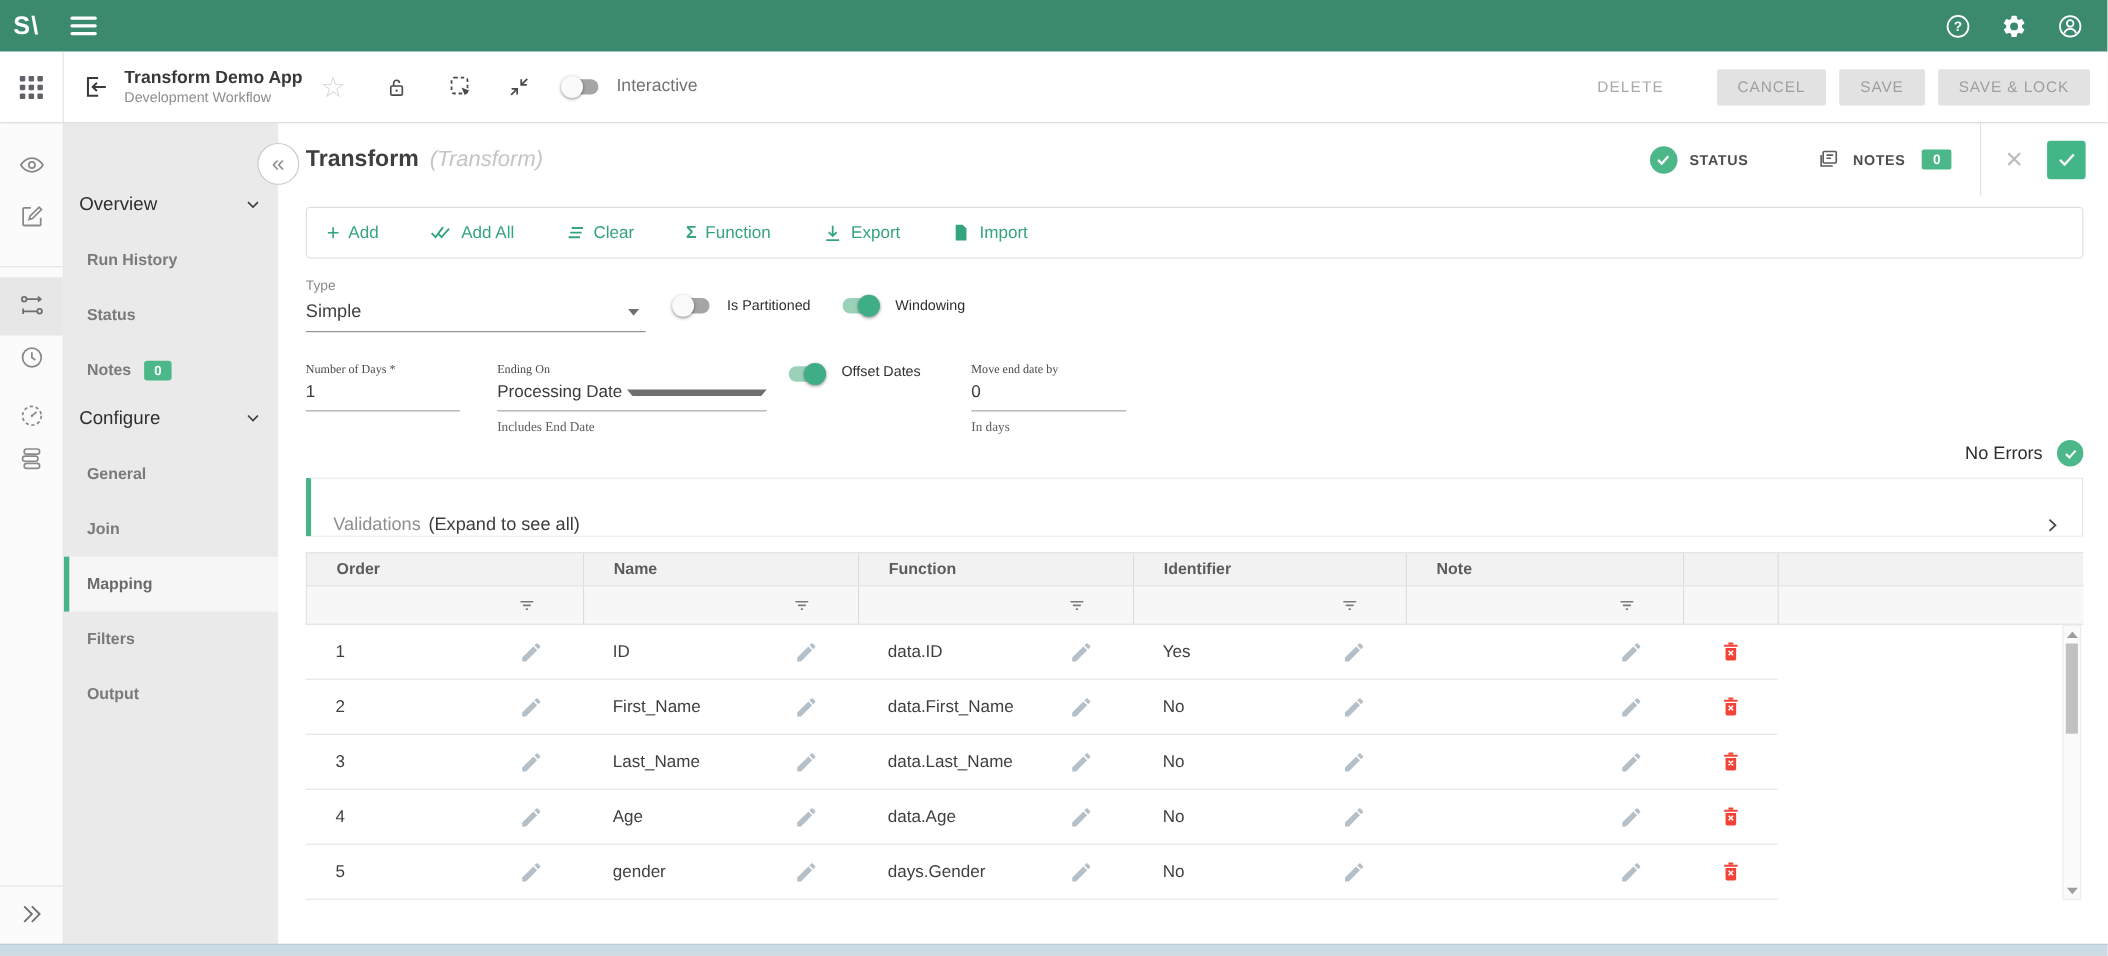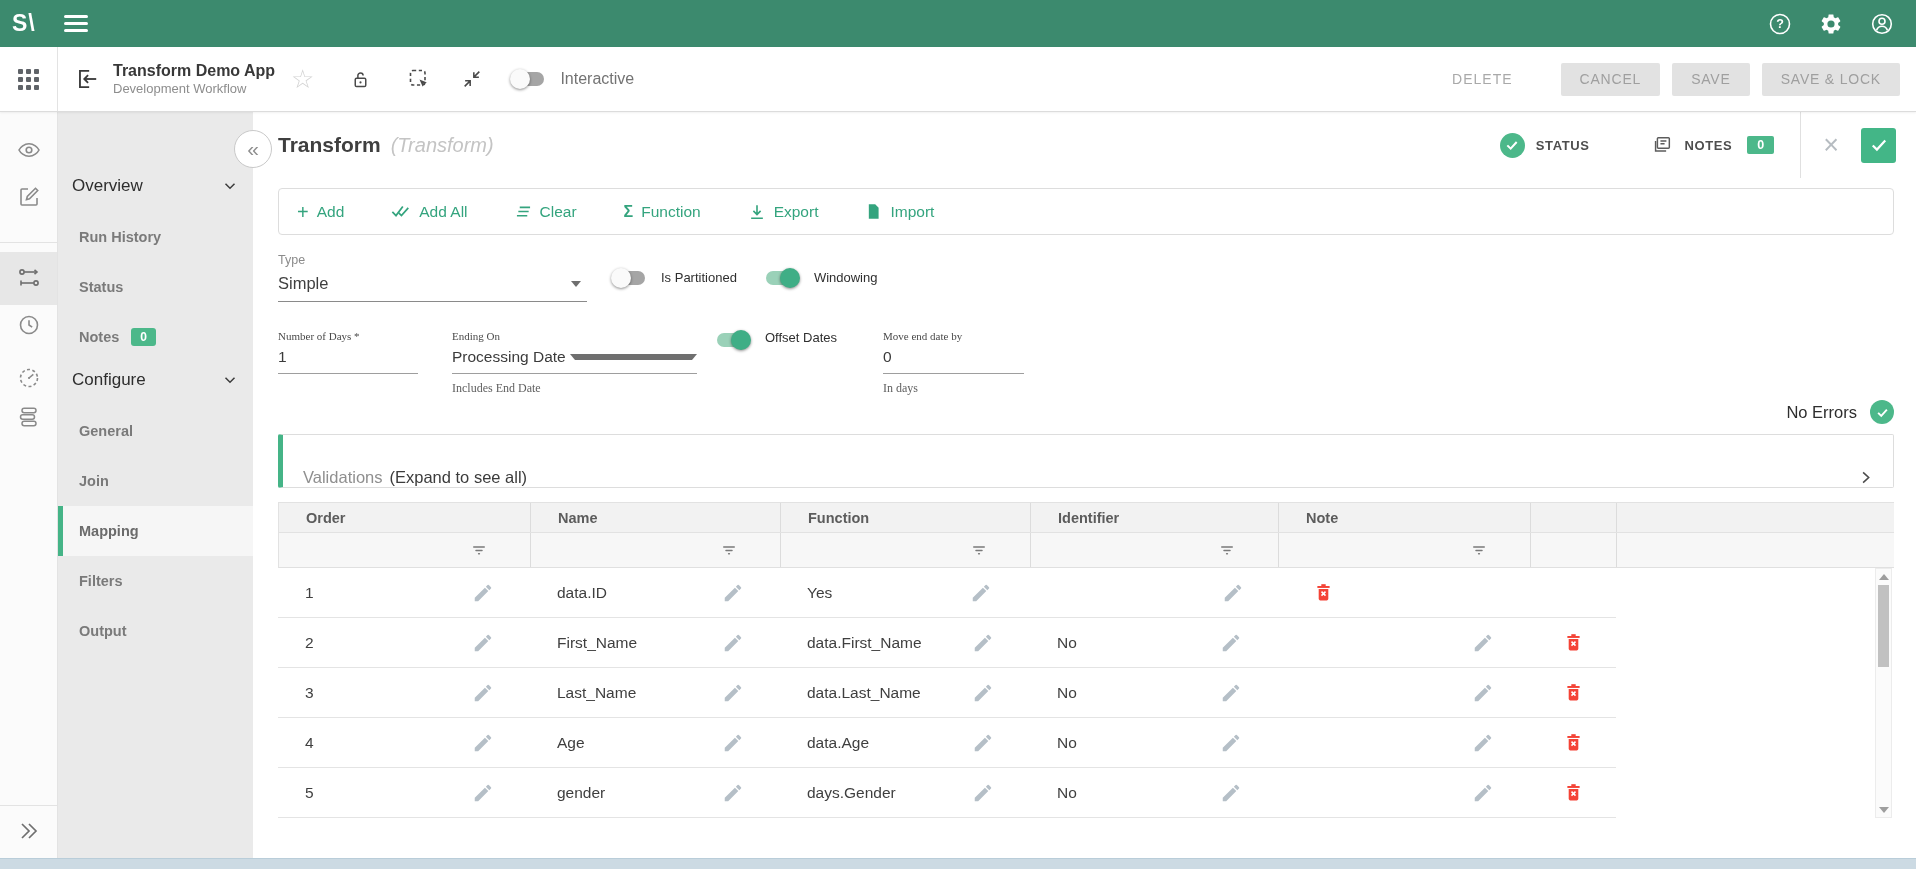--- a/index.html
+++ b/index.html
@@ -507,20 +507,28 @@
         <div>
   <div class="trow">
     <div class="tc c0">
                 <span class="cellval">1</span>
       <span class="pencil">
                   <svg viewBox="0 0 24 24" width="22" height="22">
                     <path fill="#b5bfc7" d="M3 17.25V21h3.75L17.81 9.94l-3.75-3.75L3 17.25zM20.71 7.04a1 1 0 0 0 0-1.41l-2.34-2.34a1 1 0 0 0-1.41 0l-1.83 1.83 3.75 3.75 1.83-1.83z"></path>
                   </svg>
                 </span>
               </div>
+    <div class="tc c1">
+                <span class="cellval">ID</span>
+      <span class="pencil">
+                  <svg viewBox="0 0 24 24" width="22" height="22">
+                    <path fill="#b5bfc7" d="M3 17.25V21h3.75L17.81 9.94l-3.75-3.75L3 17.25zM20.71 7.04a1 1 0 0 0 0-1.41l-2.34-2.34a1 1 0 0 0-1.41 0l-1.83 1.83 3.75 3.75 1.83-1.83z"></path>
+                  </svg>
+                </span>
+              </div>
     <div class="tc c2">
                 <span class="cellval">data.ID</span>
       <span class="pencil">
                   <svg viewBox="0 0 24 24" width="22" height="22">
                     <path fill="#b5bfc7" d="M3 17.25V21h3.75L17.81 9.94l-3.75-3.75L3 17.25zM20.71 7.04a1 1 0 0 0 0-1.41l-2.34-2.34a1 1 0 0 0-1.41 0l-1.83 1.83 3.75 3.75 1.83-1.83z"></path>
                   </svg>
                 </span>
               </div>
     <div class="tc c3">
                 <span class="cellval">Yes</span>

